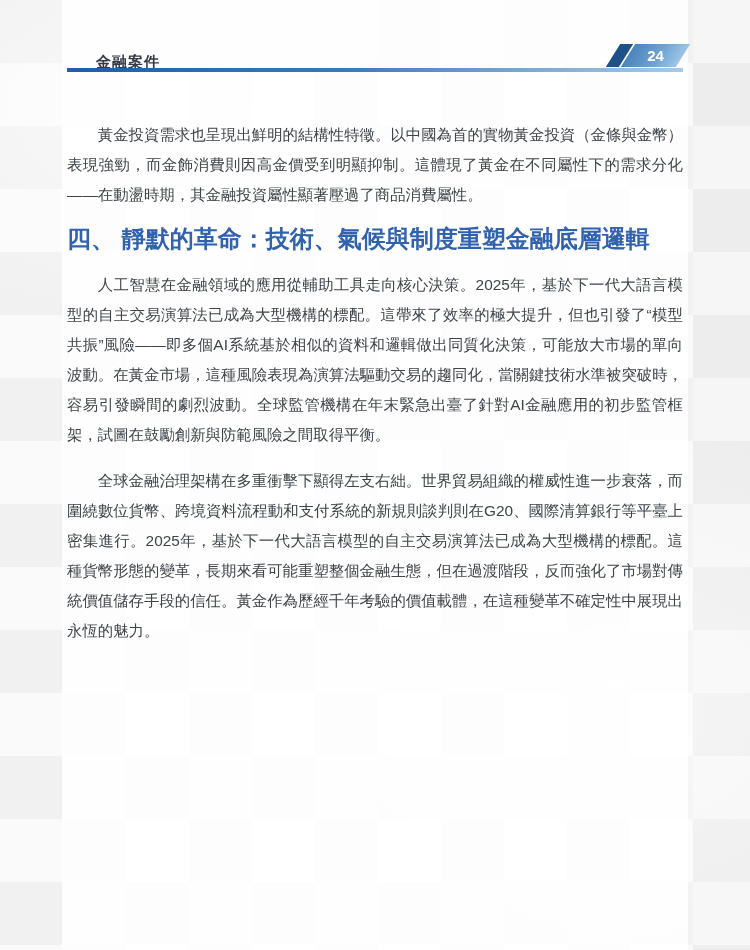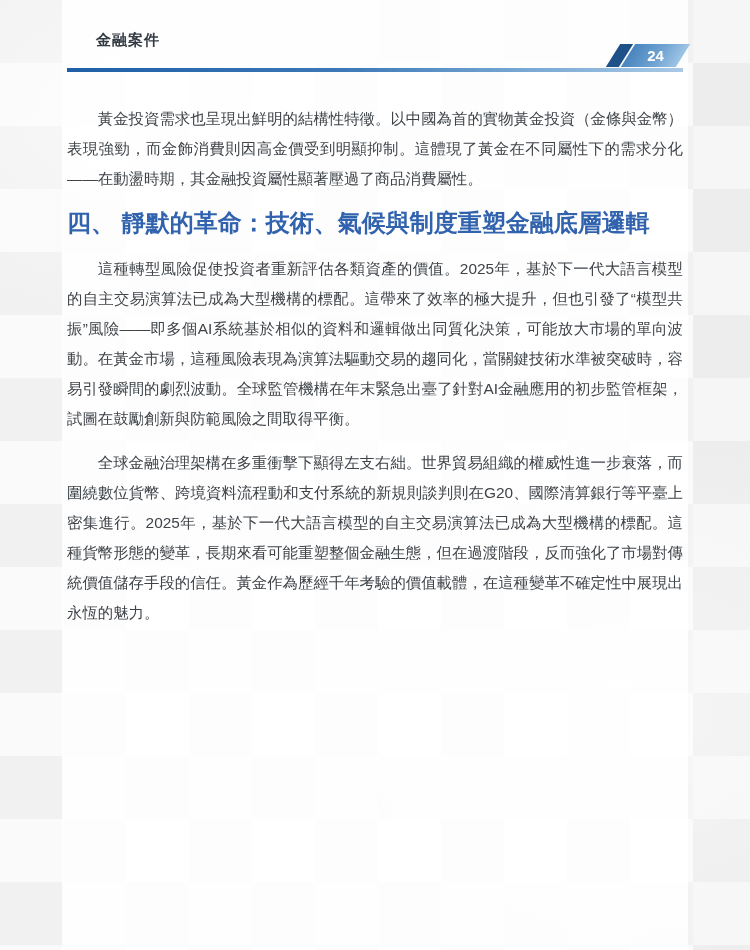--- a/index.html
+++ b/index.html
@@ -31,21 +31,21 @@
     left: 62px; top: 0;
     width: 626px; height: 950px;
     background: rgba(255,255,255,0.86);
   }
   .page-header {
     position: relative;
     height: 72px;
   }
   .header-title {
     position: absolute;
-    left: 34px; bottom: 22px;
+    left: 34px; bottom: 0;
     font-size: 15px;
     font-weight: bold;
     letter-spacing: 1px;
     color: #343b44;
   }
   .header-rule {
     position: absolute;
     left: 5px; right: 5px; bottom: 0;
     height: 4px;
     background: linear-gradient(90deg, #1e5fa7 0%, #3d79b8 45%, #7aa9d4 75%, #a9c9e6 100%);
@@ -77,21 +77,21 @@
     line-height: 23px;
     color: #ffffff;
   }
   .page-body {
     padding: 32px 5px 0 5px;
     color: #3f4449;
     font-size: 15.4px;
     line-height: 30px;
   }
   .page-body p {
-    margin: 0 0 14px 0;
+    margin: 16px 0 14px 0;
     text-indent: 2em;
     text-align: justify;
     text-justify: inter-character;
   }
   .section-heading {
     margin: 12px 0 16px 0;
     font-size: 24px;
     font-weight: bold;
     line-height: 30px;
     color: #3162ae;
@@ -115,20 +115,20 @@
 
       <div class="header-rule"></div>
     </header>
 
     <main class="page-body">
       <p>黃金投資需求也呈現出鮮明的結構性特徵。以中國為首的實物黃金投資（金條與金幣）表現強勁，而金飾消費則因高金價受到明顯抑制。這體現了黃金在不同屬性下的需求分化——在動盪時期，其金融投資屬性顯著壓過了商品消費屬性。</p>
 
       <h2 class="section-heading">四、 靜默的革命：技術、氣候與制度重塑金融底層邏輯</h2>
 
 
-      <p>這種轉型風險促使投資者重新評估各類資產的價值。2025年，基於下一代大語言模型的自主交易演算法已成為大型機構的標配。這帶來了效率的極大提升，但也引發了“模型共振”風險——即多個AI系統基於相似的資料和邏輯做出同質化決策，可能放大市場的單向波動。在黃金市場，這種風險表現為演算法驅動交易的趨同化，當關鍵技術水準被突破時，容易引發瞬間的劇烈波動。全球監管機構在年末緊急出臺了針對AI金融應用的初步監管框架，試圖在鼓勵創新與防範風險之間取得平衡。</p>
+      <p>人工智慧在金融領域的應用從輔助工具走向核心決策。2025年，基於下一代大語言模型的自主交易演算法已成為大型機構的標配。這帶來了效率的極大提升，但也引發了“模型共振”風險——即多個AI系統基於相似的資料和邏輯做出同質化決策，可能放大市場的單向波動。在黃金市場，這種風險表現為演算法驅動交易的趨同化，當關鍵技術水準被突破時，容易引發瞬間的劇烈波動。全球監管機構在年末緊急出臺了針對AI金融應用的初步監管框架，試圖在鼓勵創新與防範風險之間取得平衡。</p>
 
 
       <p>全球金融治理架構在多重衝擊下顯得左支右絀。世界貿易組織的權威性進一步衰落，而圍繞數位貨幣、跨境資料流程動和支付系統的新規則談判則在G20、國際清算銀行等平臺上密集進行。2025年，基於下一代大語言模型的自主交易演算法已成為大型機構的標配。這種貨幣形態的變革，長期來看可能重塑整個金融生態，但在過渡階段，反而強化了市場對傳統價值儲存手段的信任。黃金作為歷經千年考驗的價值載體，在這種變革不確定性中展現出永恆的魅力。</p>
     </main>
 
   </div>
 </div>
 
 </body></html>

